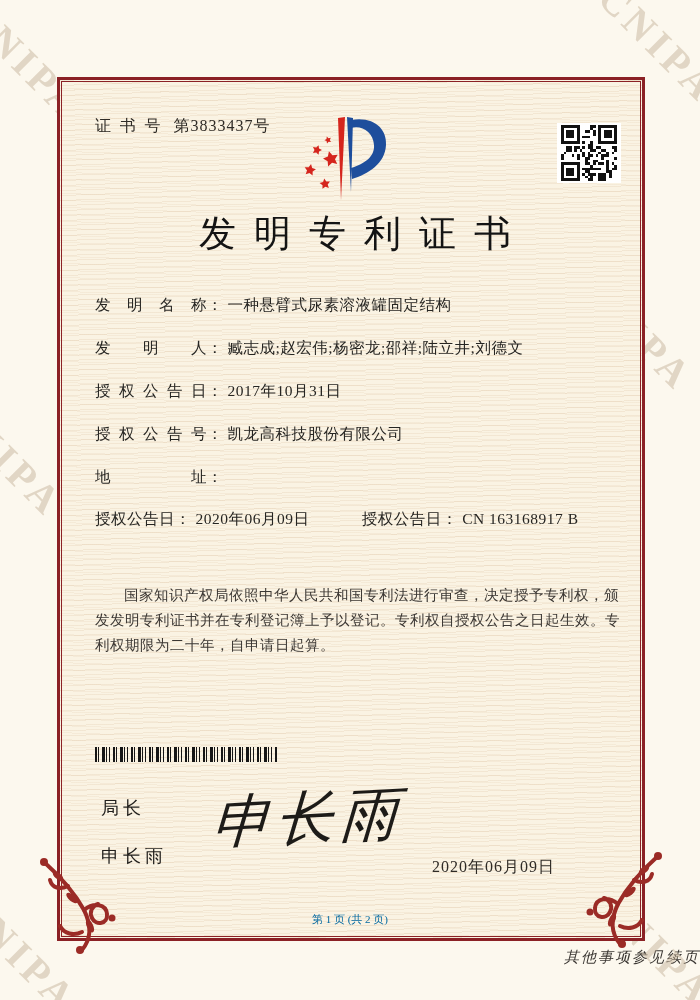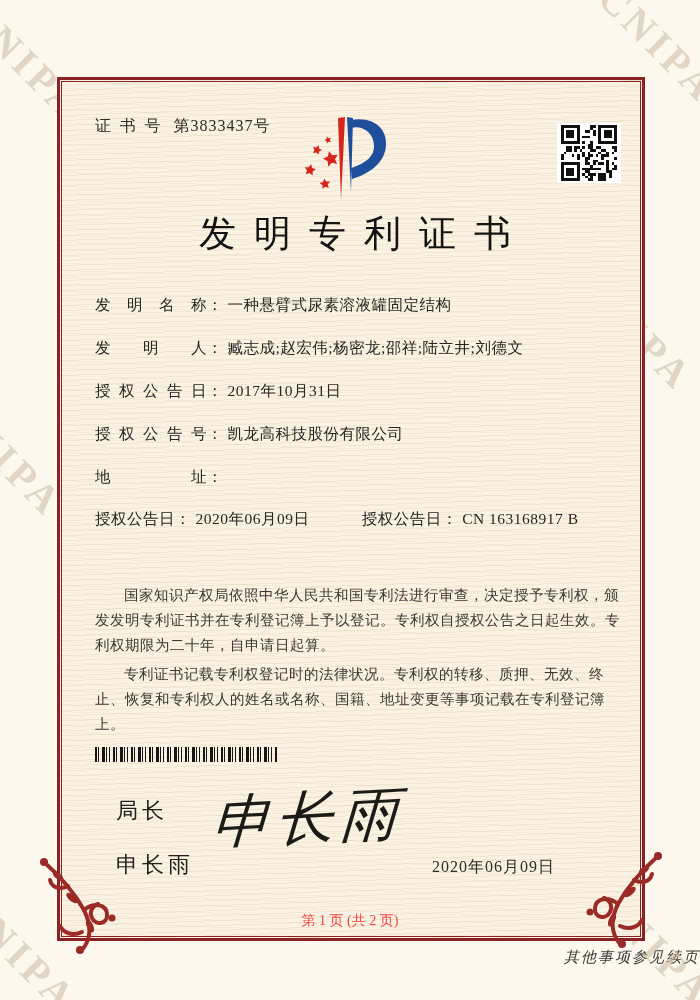--- a/index.html
+++ b/index.html
@@ -57,28 +57,28 @@
   .barcode{
     position:absolute;left:95px;top:747px;width:182px;height:15px;
     background:repeating-linear-gradient(90deg,
       #161616 0 2px, rgba(0,0,0,0) 2px 3px,
       #161616 3px 4px, rgba(0,0,0,0) 4px 7px,
       #161616 7px 10px, rgba(0,0,0,0) 10px 11px,
       #161616 11px 12px, rgba(0,0,0,0) 12px 14px,
       #161616 14px 15px, rgba(0,0,0,0) 15px 18px);
   }
   
-  .signer{position:absolute;left:116px;top:796px;font-size:22px;letter-spacing:4px;color:#22201d;}
+  .signer{position:absolute;left:101px;top:796px;font-size:18px;letter-spacing:4px;color:#22201d;}
   .signer div{margin-bottom:24px;}
   .signature{
     position:absolute;left:212px;top:780px;font-size:58px;color:#1d1b18;
     font-style:italic;transform:rotate(-3deg) skewX(-6deg);letter-spacing:6px;
   }
   .issue-date{position:absolute;left:432px;top:857px;font-size:16px;letter-spacing:1px;}
-  .page-note{position:absolute;left:0;right:0;top:912px;text-align:center;font-size:14px;color:#ef4444;}
+  .page-note{position:absolute;left:0;right:0;top:912px;text-align:center;font-size:11px;color:#0369a1;}
   .footer-note{
     position:absolute;left:0;right:0;top:948px;text-align:right;
     font-size:15px;font-style:italic;color:#3b3733;letter-spacing:2px;
   }
   
   .ornament{position:absolute;z-index:4;width:100px;height:100px;}
   .orn-left{left:36px;top:856px;transform:scaleX(-1);}
   .orn-right{left:566px;top:850px;}
 </style>
 </head>
@@ -271,21 +271,20 @@
       <span>2020年06月09日</span>
       <span class="g2">
         <span>授权公告日</span><span class="colon">：</span>
         <span>CN 163168917 B</span>
       </span>
     </div>
   </div>
 
   <div class="legal-block">
     <p class="legal">国家知识产权局依照中华人民共和国专利法进行审查，决定授予专利权，颁发发明专利证书并在专利登记簿上予以登记。专利权自授权公告之日起生效。专利权期限为二十年，自申请日起算。</p>
-    <p class="legal">专利证书记载专利权登记时的法律状况。专利权的转移、质押、无效、终止、恢复和专利权人的姓名或名称、国籍、地址变更等事项记载在专利登记簿上。</p>
   </div>
 
   <div class="barcode"></div>
 
   <div class="signer">
     <div>局长</div>
     <div>申长雨</div>
   </div>
   <div class="signature">申长雨</div>
 

